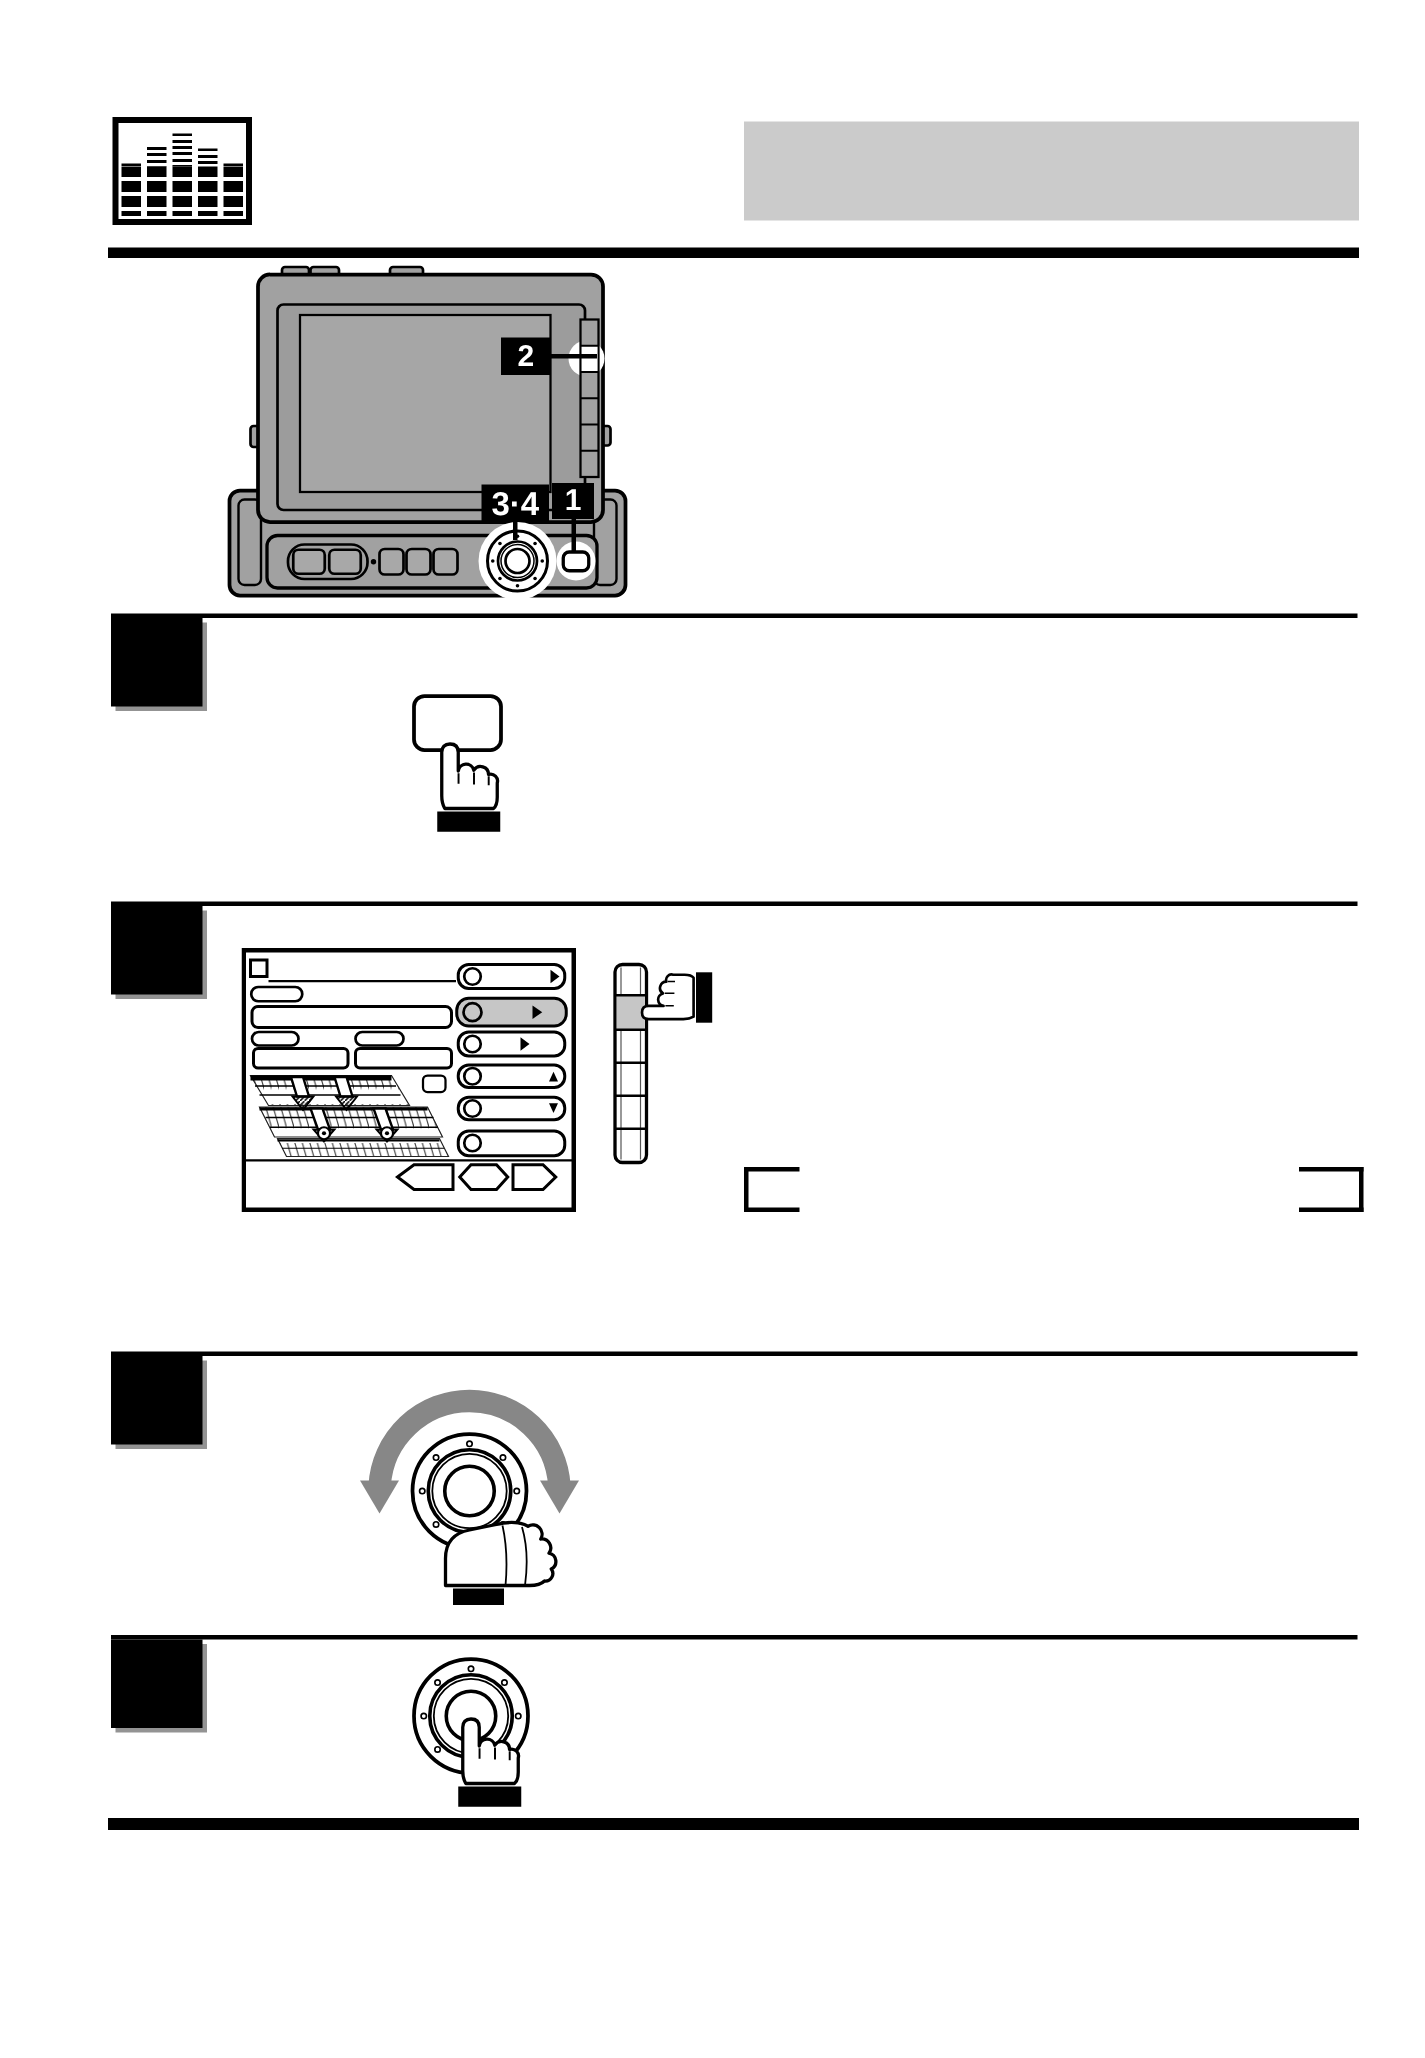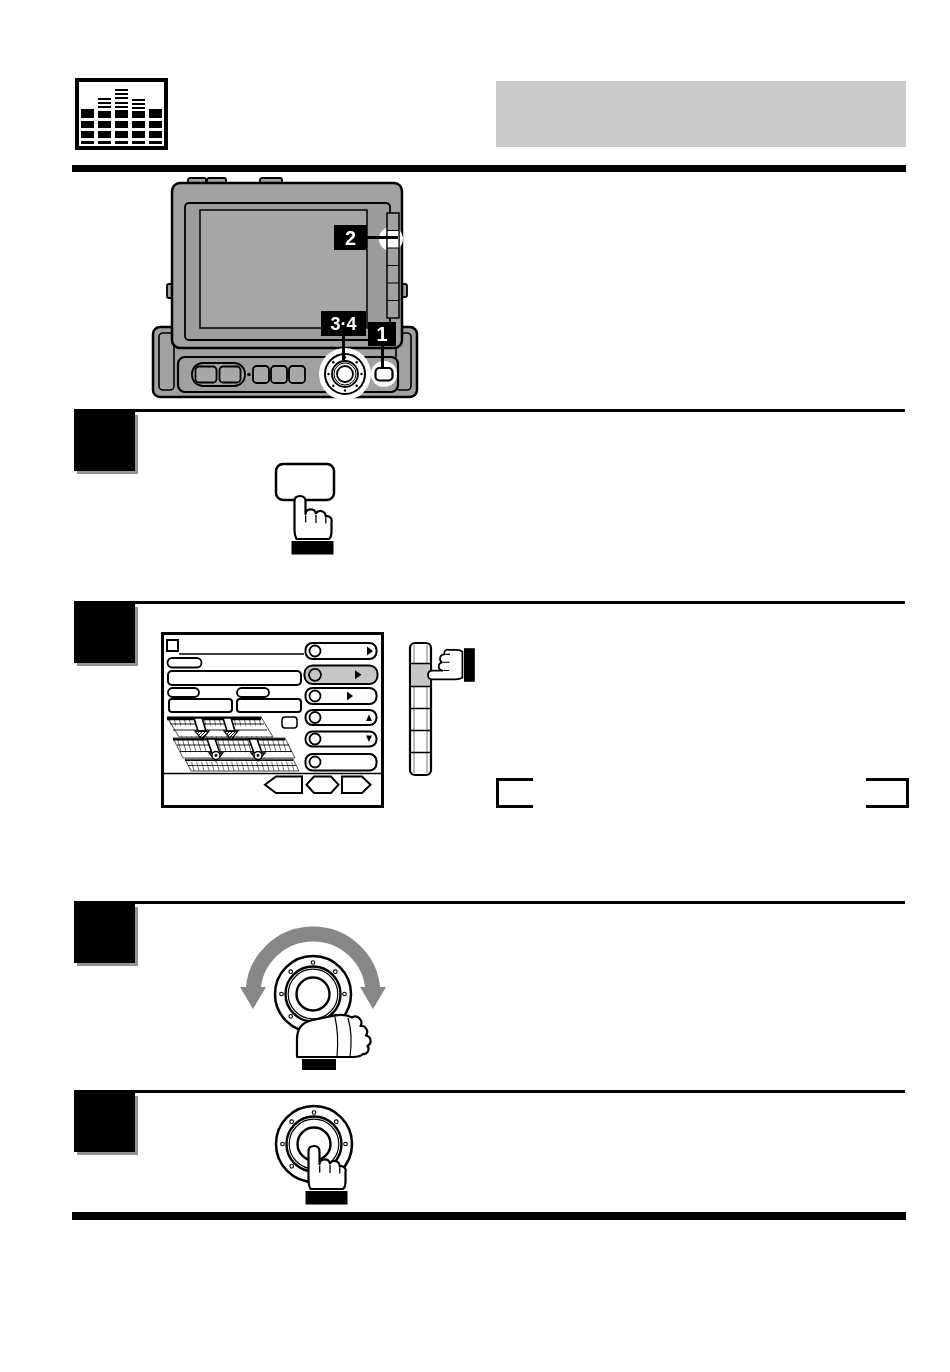--- a/index.html
+++ b/index.html
@@ -139,21 +139,21 @@
         <circle cx="234" cy="198" r="13" fill="#ffffff"></circle>
         <rect x="225.5" y="192" width="17" height="12.5" rx="4" fill="#ffffff" stroke="#000" stroke-width="2.2"></rect>
       </g>
     </g>
   </svg>
 
   <div class="conn" style="left:365px;top:236px;width:33px;height:3px"></div>
   <div class="conn" style="left:342px;top:335px;width:3px;height:25px"></div>
   <div class="conn" style="left:381px;top:345px;width:3px;height:23px"></div>
   <div class="callout" style="left:334px;top:225px;width:33px;height:25px">2</div>
-  <div class="callout" style="left:321px;top:311px;width:45px;height:25px;font-size:18px">3·4</div>
+  <div class="callout" style="left:321px;top:323px;width:45px;height:25px;font-size:22px">3·4</div>
   <div class="callout" style="left:368px;top:322px;width:28px;height:24px">1</div>
 
   <div class="rule" style="left:74px;top:409px;width:831px;height:3px"></div>
   <div class="stepbox" style="left:74px;top:412px"></div>
   <svg class="abs" style="left:274px;top:458px" width="78" height="102" viewBox="0 0 78 102">
     <rect x="2" y="6" width="58" height="36" rx="7" fill="#ffffff" stroke="#000" stroke-width="2.5"></rect>
     <use href="#hand-up" transform="translate(12.5,36.5)"></use>
   </svg>
 
   <div class="rule" style="left:74px;top:601px;width:831px;height:3px"></div>

